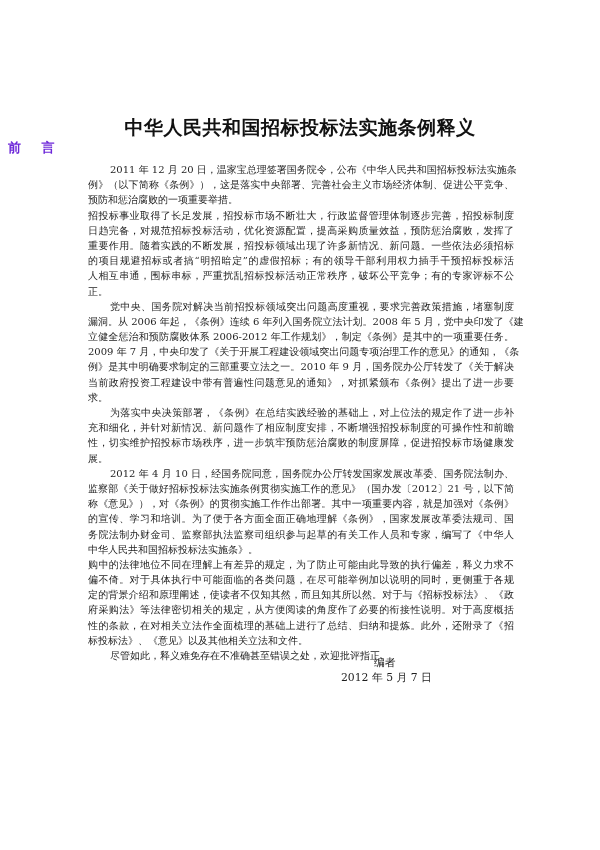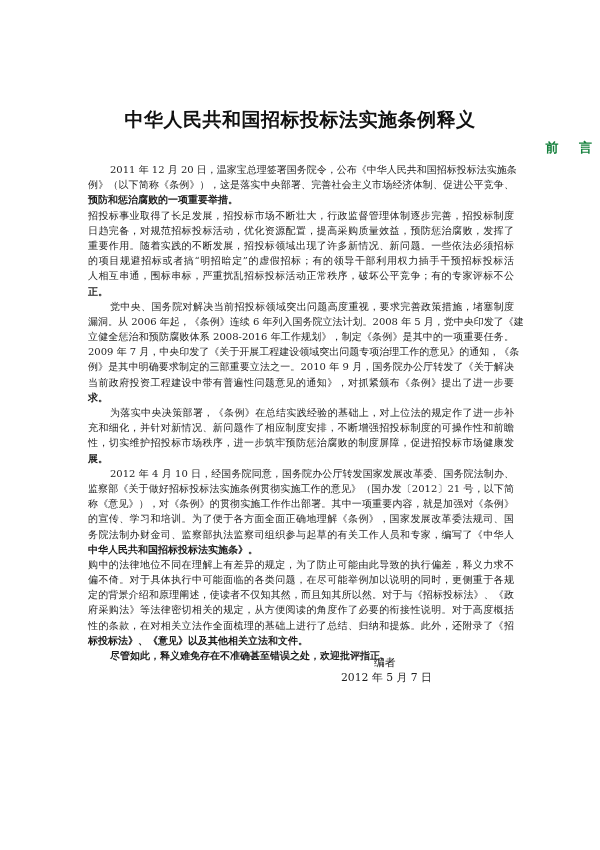--- a/index.html
+++ b/index.html
@@ -24,33 +24,33 @@
     .title {
       position: absolute;
       left: 0; right: 0;
       top: 103px;
       text-align: center;
       font-family: "DejaVu Sans", "Liberation Sans", sans-serif;
       font-weight: bold;
       font-size: 19px;
       letter-spacing: 0.5px;
       color: #111;
-      margin: 4px;
+      margin: 12px;
       line-height: 24px;
     }
     .subtitle {
       position: absolute;
       left: 0; right: 0;
       top: 139px;
-      text-align: right;
+      text-align: left;
       font-family: "DejaVu Sans", "Liberation Sans", sans-serif;
       font-weight: bold;
       font-size: 13px;
       letter-spacing: 8px;
-      color: #15803d;
+      color: #6d28d9;
       margin: 0;
       line-height: 18px;
       padding-left: 8px;
     }
     .body-text {
       position: absolute;
       left: 88px;
       top: 162px;
       width: 426px;
     }
@@ -58,21 +58,20 @@
       height: 15.2px;
       line-height: 15.2px;
       font-size: 10px;
       white-space: nowrap;
       text-align: justify;
       text-align-last: justify;
       color: #1e1e1e;
     }
     .line.last {
       text-align-last: left;
-      font-weight: bold;
     }
     .line.indent {
       padding-left: 22px;
     }
     .sign {
       position: absolute;
       left: 0;
       width: 600px;
       font-size: 10.8px;
       line-height: 15px;
@@ -109,21 +108,21 @@
       <div class="line">日趋完备，对规范招标投标活动，优化资源配置，提高采购质量效益，预防惩治腐败，发挥了</div>
       <div class="line">重要作用。随着实践的不断发展，招投标领域出现了许多新情况、新问题。一些依法必须招标</div>
       <div class="line">的项目规避招标或者搞“明招暗定”的虚假招标；有的领导干部利用权力插手干预招标投标活</div>
       <div class="line">人相互串通，围标串标，严重扰乱招标投标活动正常秩序，破坏公平竞争；有的专家评标不公</div>
       <div class="line last">正。</div>
     </div>
 
     <div>
       <div class="line indent">党中央、国务院对解决当前招投标领域突出问题高度重视，要求完善政策措施，堵塞制度</div>
       <div class="line">漏洞。从 2006 年起，《条例》连续 6 年列入国务院立法计划。2008 年 5 月，党中央印发了《建</div>
-      <div class="line">立健全惩治和预防腐败体系 2008-2016 年工作规划》，制定《条例》是其中的一项重要任务。</div>
+      <div class="line">立健全惩治和预防腐败体系 2006-2012 年工作规划》，制定《条例》是其中的一项重要任务。</div>
       <div class="line">2009 年 7 月，中央印发了《关于开展工程建设领域突出问题专项治理工作的意见》的通知，《条</div>
       <div class="line">例》是其中明确要求制定的三部重要立法之一。2010 年 9 月，国务院办公厅转发了《关于解决</div>
       <div class="line">当前政府投资工程建设中带有普遍性问题意见的通知》，对抓紧颁布《条例》提出了进一步要</div>
       <div class="line last">求。</div>
     </div>
 
     <div>
       <div class="line indent">为落实中央决策部署，《条例》在总结实践经验的基础上，对上位法的规定作了进一步补</div>
       <div class="line">充和细化，并针对新情况、新问题作了相应制度安排，不断增强招投标制度的可操作性和前瞻</div>
       <div class="line">性，切实维护招投标市场秩序，进一步筑牢预防惩治腐败的制度屏障，促进招投标市场健康发</div>

